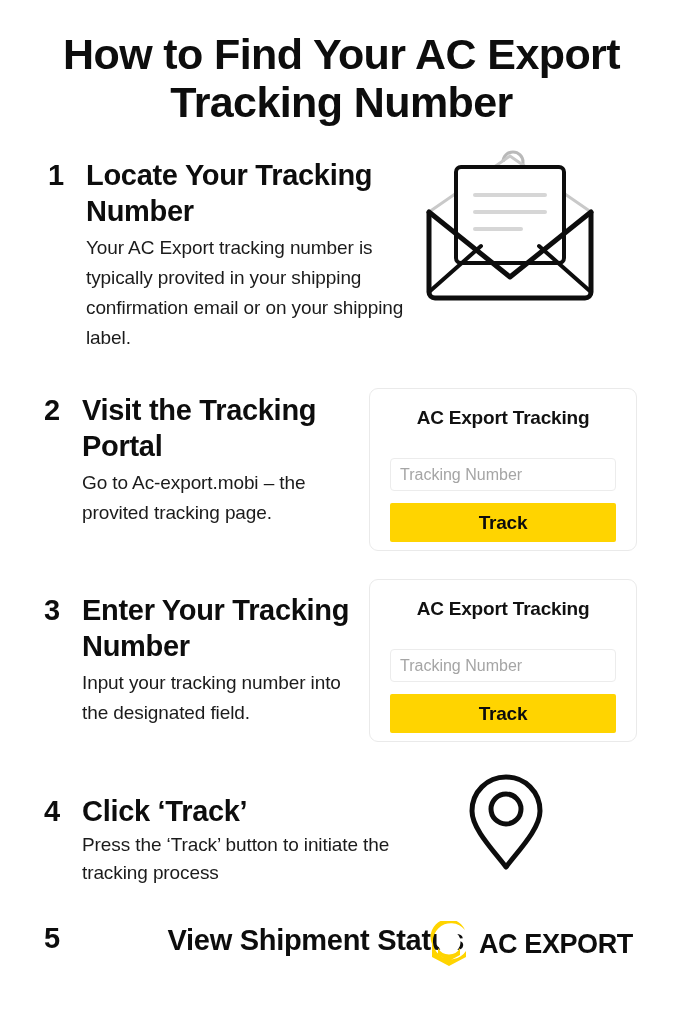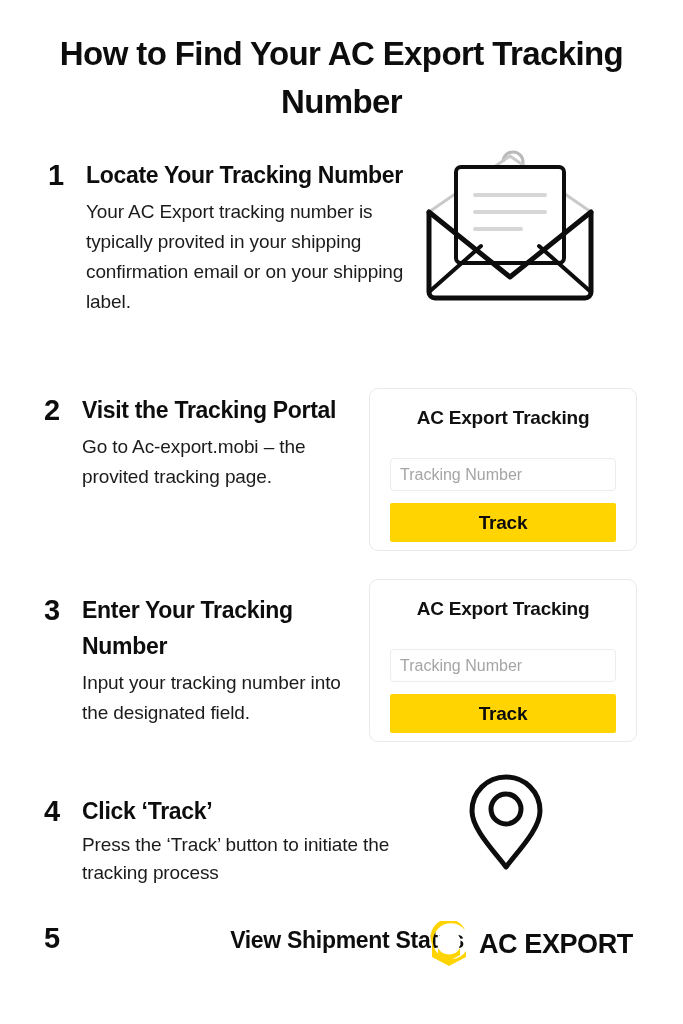--- a/index.html
+++ b/index.html
@@ -17,21 +17,21 @@
     -webkit-font-smoothing: antialiased;
   }
 
   
   .page-title {
     position: absolute;
     left: 0;
     top: 30px;
     width: 683px;
     text-align: center;
-    font-size: 33px;
+    font-size: 43px;
     line-height: 48px;
     font-weight: 700;
     letter-spacing: -0.6px;
     color: #0d0d0d;
     padding: 0 24px;
     box-sizing: border-box;
   }
 
   
   .step {
@@ -42,21 +42,21 @@
   .step-num {
     font-size: 29px;
     font-weight: 700;
     line-height: 36px;
     color: #0d0d0d;
     width: 38px;
     flex: 0 0 38px;
   }
   .step-body { flex: 1 1 auto; }
   .step-heading {
-    font-size: 23px;
+    font-size: 29px;
     font-weight: 700;
     line-height: 36px;
     letter-spacing: -0.3px;
     color: #0d0d0d;
   }
   .step-desc {
     font-size: 19px;
     line-height: 30px;
     font-weight: 500;
     color: #1b1b1b;

